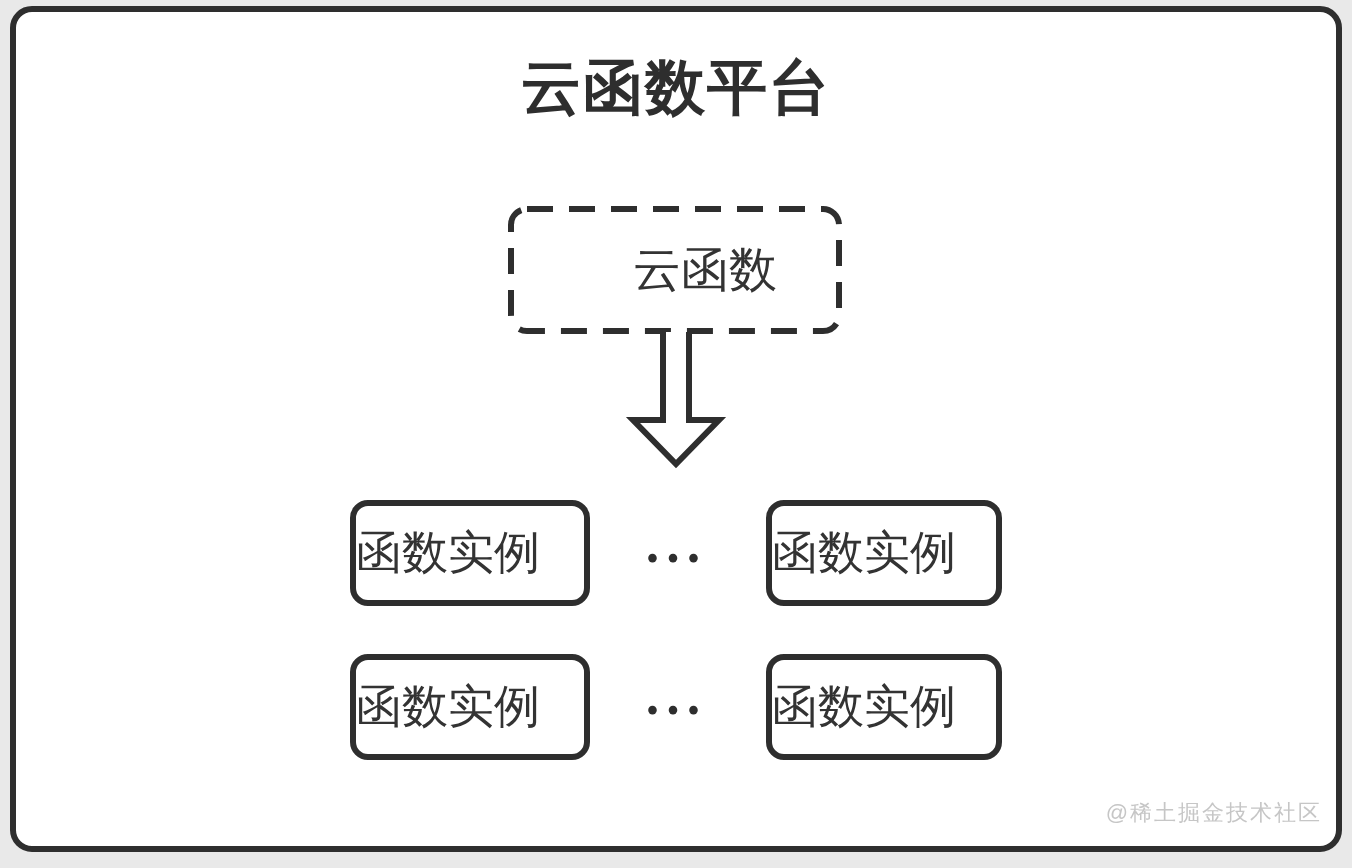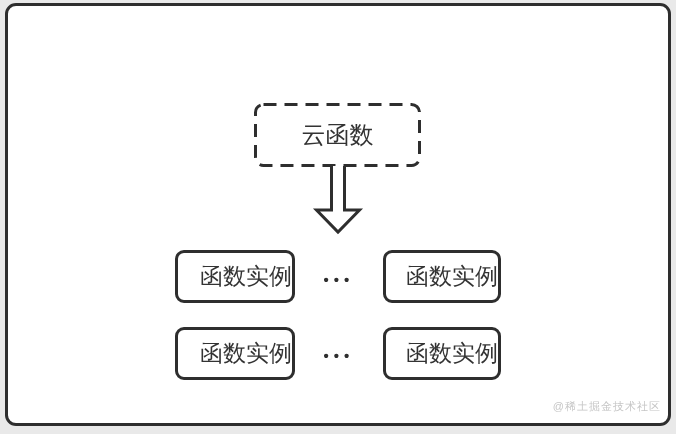--- a/index.html
+++ b/index.html
@@ -46,21 +46,21 @@
     height: 64px;
   }
   .cloud-box svg {
     position: absolute;
     left: 0;
     top: 0;
     overflow: visible;
   }
   .cloud-box .label {
     position: absolute;
-    left: 0;
+    left: 15px;
     top: 0;
     width: 100%;
     height: 100%;
     display: flex;
     align-items: center;
     justify-content: center;
     font-size: 24px;
     color: var(--text, #333333);
   }
   .arrow {
@@ -74,21 +74,21 @@
   .node {
     position: absolute;
     box-sizing: border-box;
     width: 120px;
     height: 53px;
     border: 3px solid var(--ink, #2e2e2e);
     border-radius: 9px;
     background: #ffffff;
     display: flex;
     align-items: center;
-    justify-content: flex-end;
+    justify-content: flex-start;
     font-size: 23px;
     color: var(--text, #333333);
   }
   .node.r1 { top: 250px; }
   .node.r2 { top: 327px; }
   .node.c1 { left: 175px; }
   .node.c2 { left: 383px; width: 118px; }
   .dots {
     position: absolute;
     left: 316px;
@@ -111,20 +111,21 @@
     letter-spacing: 1px;
   }
 </style>
 </head>
 <body>
 
 <div class="canvas">
 
   <div class="frame"></div>
 
+  <div class="title">云函数平台</div>
 
   <div class="cloud-box">
     <svg width="167" height="64" viewBox="0 0 167 64">
       <rect x="1.5" y="1.5" width="164" height="61" rx="8" ry="8" fill="none" stroke="#2e2e2e" stroke-width="3" stroke-dasharray="13 8"></rect>
     </svg>
     <div class="label">云函数</div>
   </div>
 
   <div class="arrow">
     <svg width="48" height="70" viewBox="0 0 48 70">

